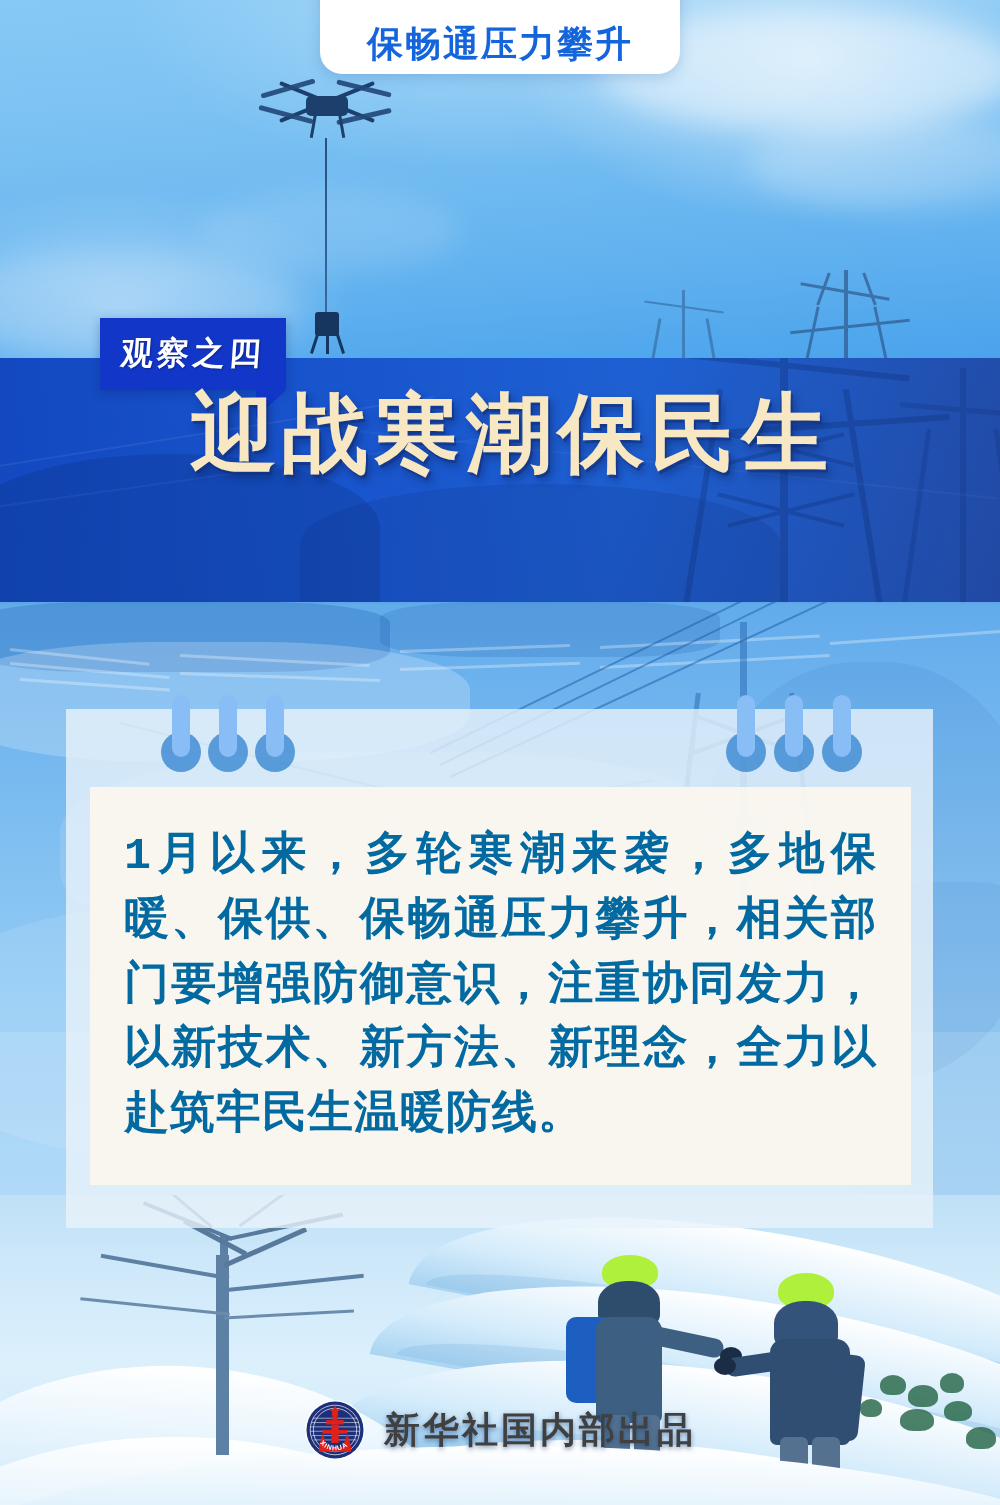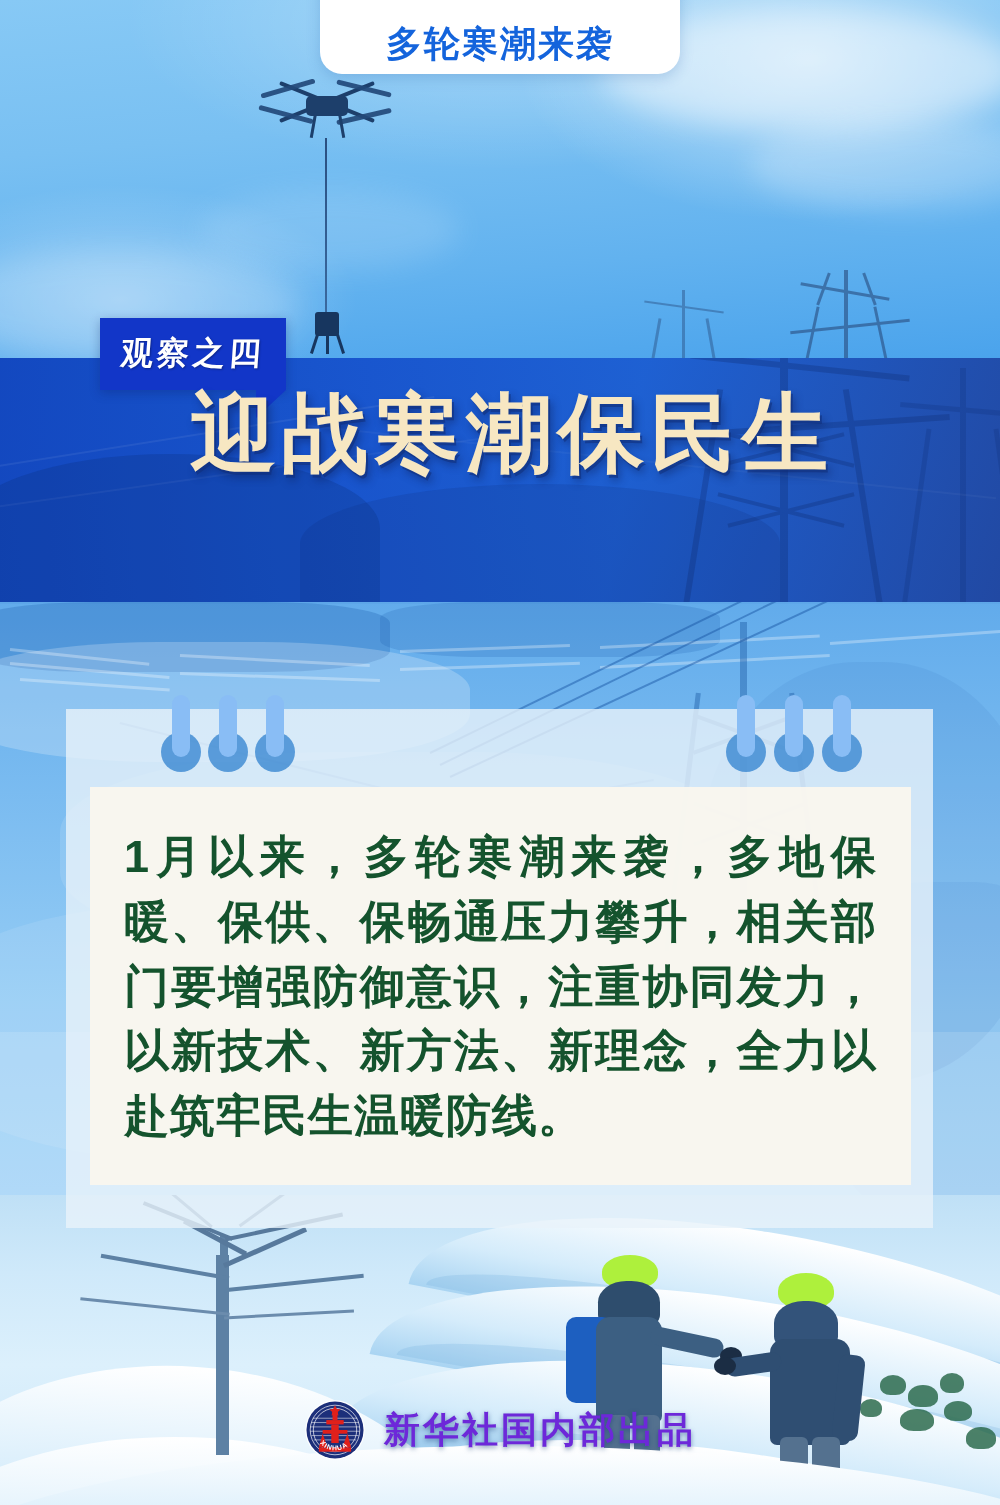--- a/index.html
+++ b/index.html
@@ -197,39 +197,39 @@
     background:rgba(233,242,250,.80);
     z-index:20;
   }
   .card-inner{
     position:absolute; left:90px; top:787px; width:821px; height:398px;
     background:rgba(250,246,238,.94);
     z-index:21;
     padding:38px 34px 0 34px;
   }
   .card-body{
-    font-family:Liberation Sans, sans-serif;
+    font-family:Liberation Mono, monospace;
     font-size:45px;
     font-weight:bold;
-    color:#14532d;
+    color:#0369a1;
     line-height:1.44;
     letter-spacing:1px;
     text-align:justify;
   }
 
   
   .footer{
     position:absolute; left:0; top:1398px; width:1000px; height:64px;
     display:flex; align-items:center; justify-content:center; gap:18px;
     z-index:28;
   }
   .xinhua-logo{ width:62px; height:62px; position:relative; }
   .footer-text{
     font-family:"Liberation Serif", serif;
-    font-size:36px; font-weight:bold; color:#6d28d9;
+    font-size:36px; font-weight:bold; color:#404040;
     letter-spacing:3px;
     text-shadow:0 2px 5px rgba(20,60,120,.55);
   }
 </style>
 </head>
 <body>
 
 <div class="poster">
 
   <div class="band-sky">
@@ -402,21 +402,21 @@
       <div class="w-glove" style="left:-26px;top:84px;width:22px;height:18px;"></div>
       <div class="w-leg" style="left:40px;top:164px;width:28px;height:86px;"></div>
       <div class="w-leg" style="left:72px;top:164px;width:28px;height:88px;"></div>
 
     </div>
 
     <div class="terrace" style="left:-100px;top:240px;width:1300px;height:160px;transform:rotate(1deg);"></div>
   </div>
 
   <div class="top-tab">
-    <span class="top-tab-text">多轮寒潮来袭</span>
+    <span class="top-tab-text">保畅通压力攀升</span>
   </div>
 
   <div class="badge">
     <span class="badge-text">观察之四</span>
   </div>
   <div class="badge-tail"></div>
 
   <div class="title-wrap">
     <div class="title-l2">迎战寒潮保民生</div>
   </div>

